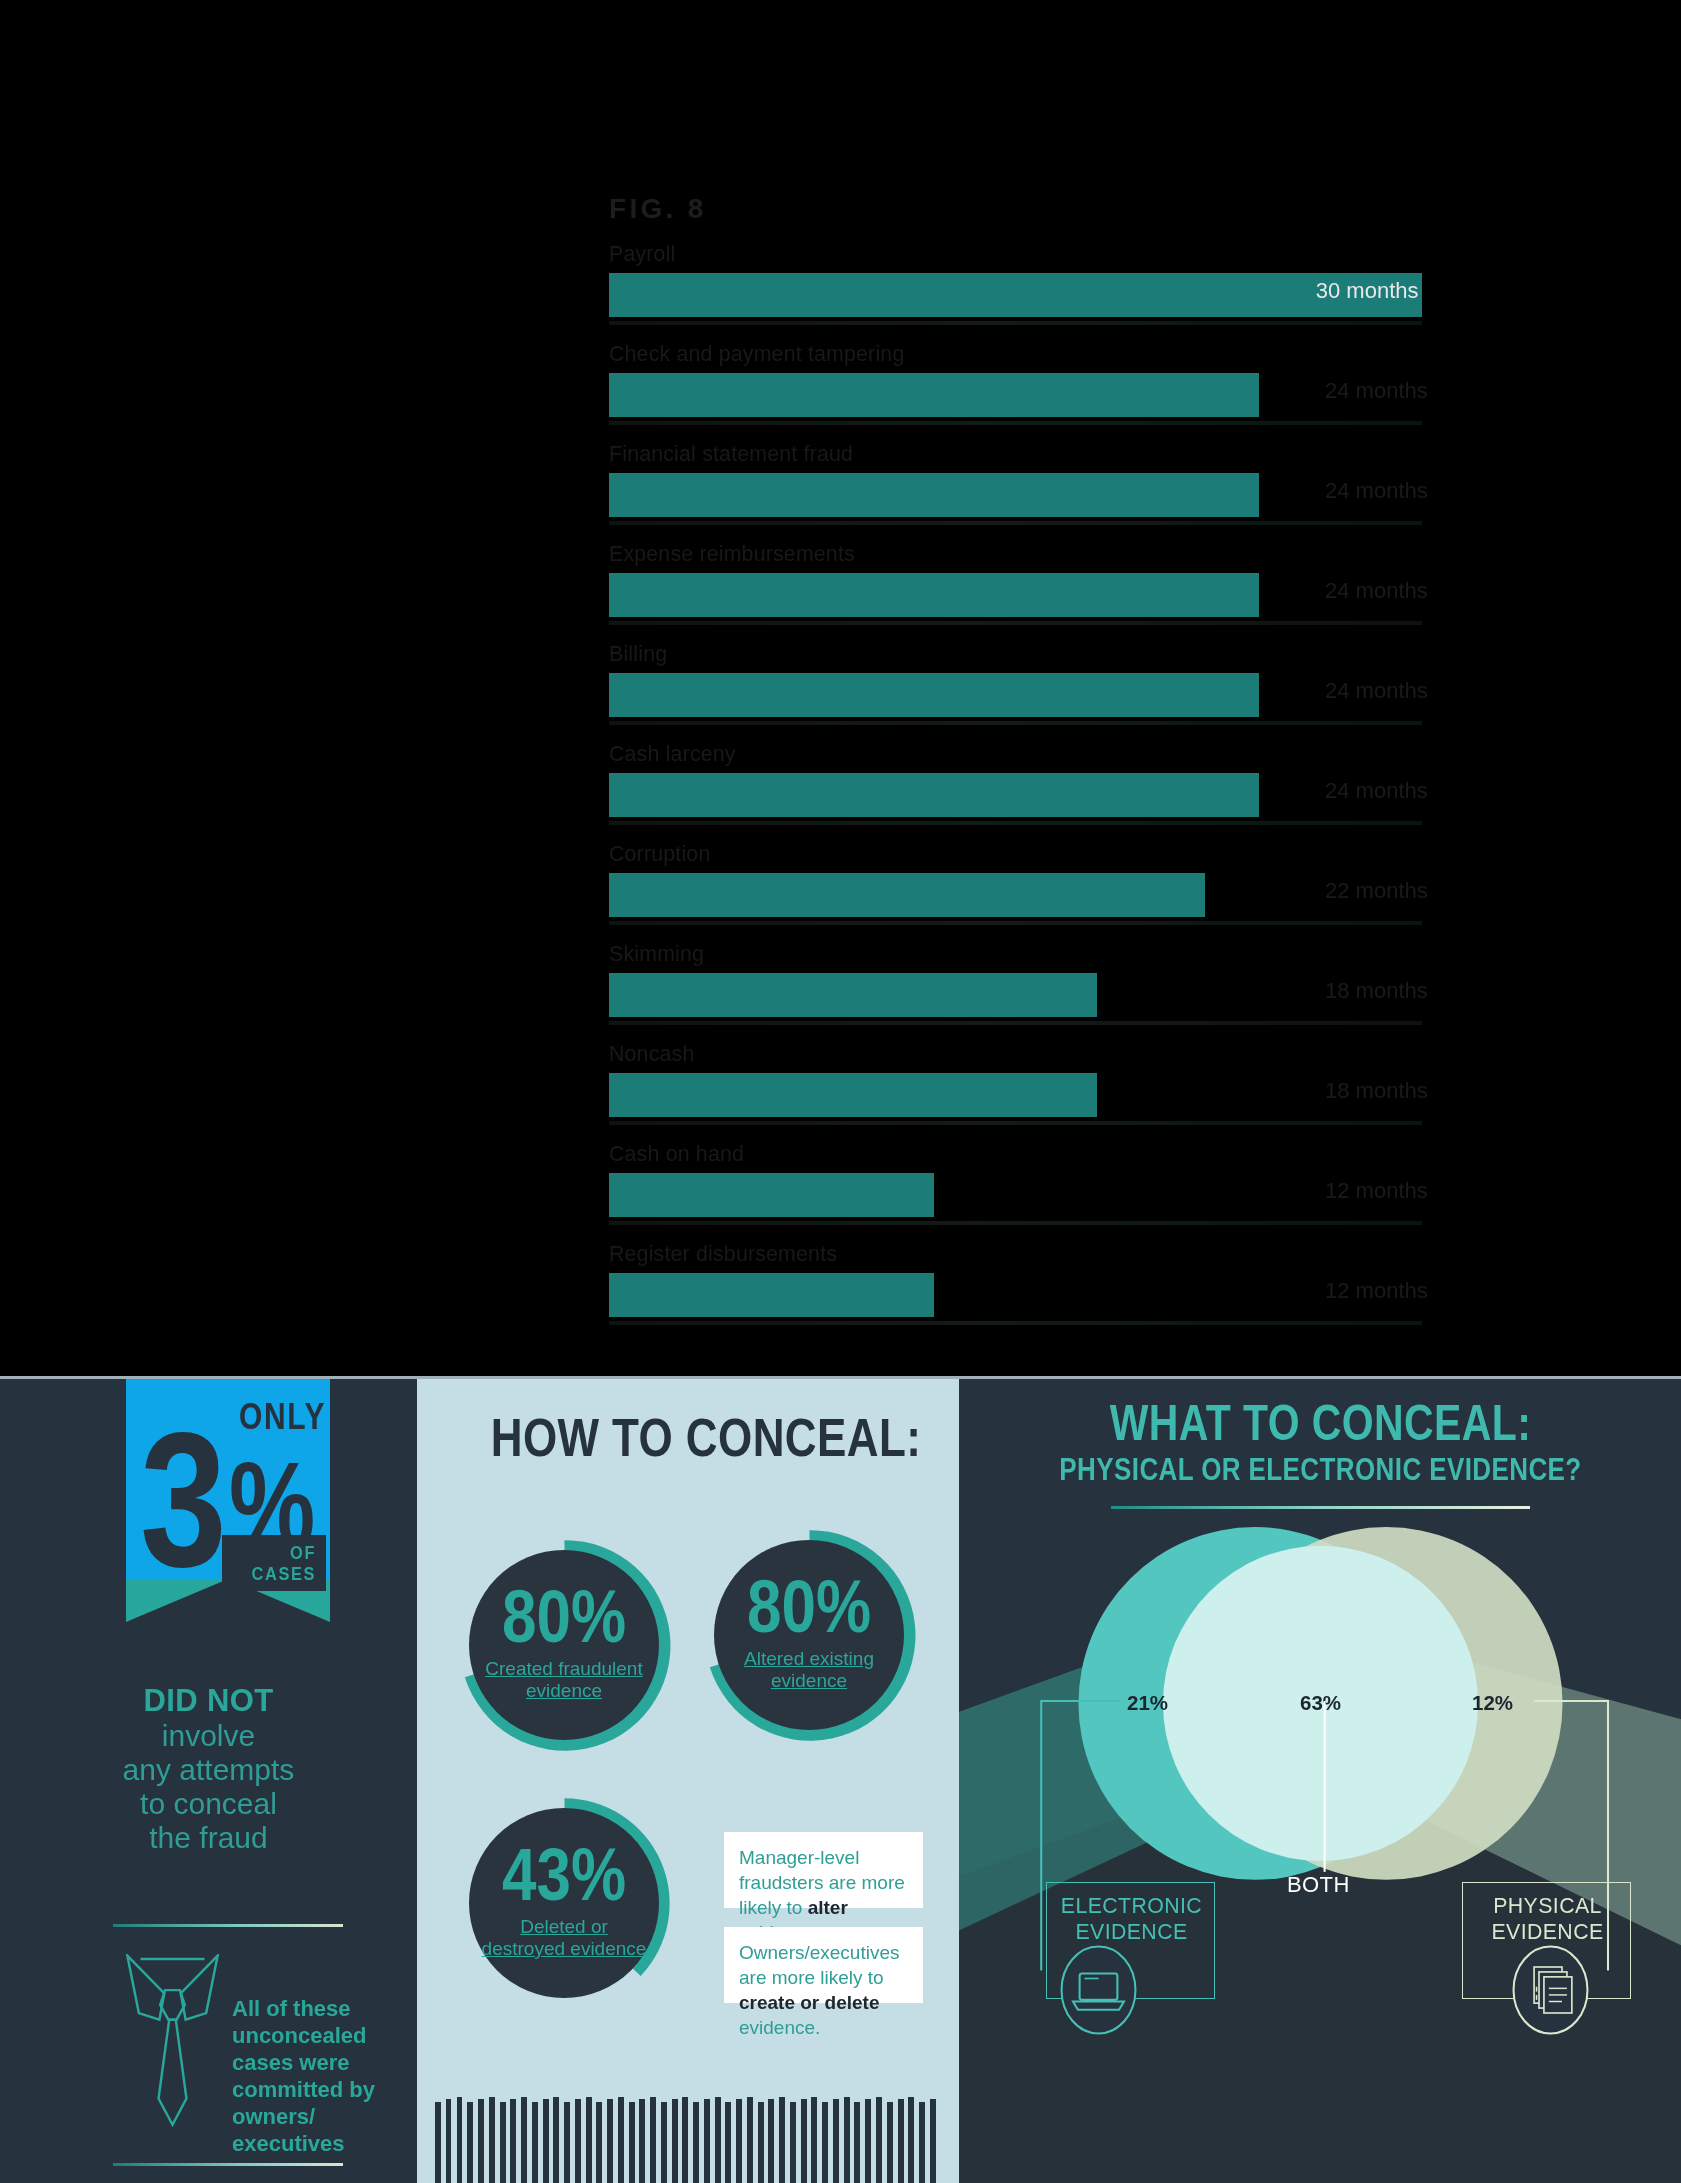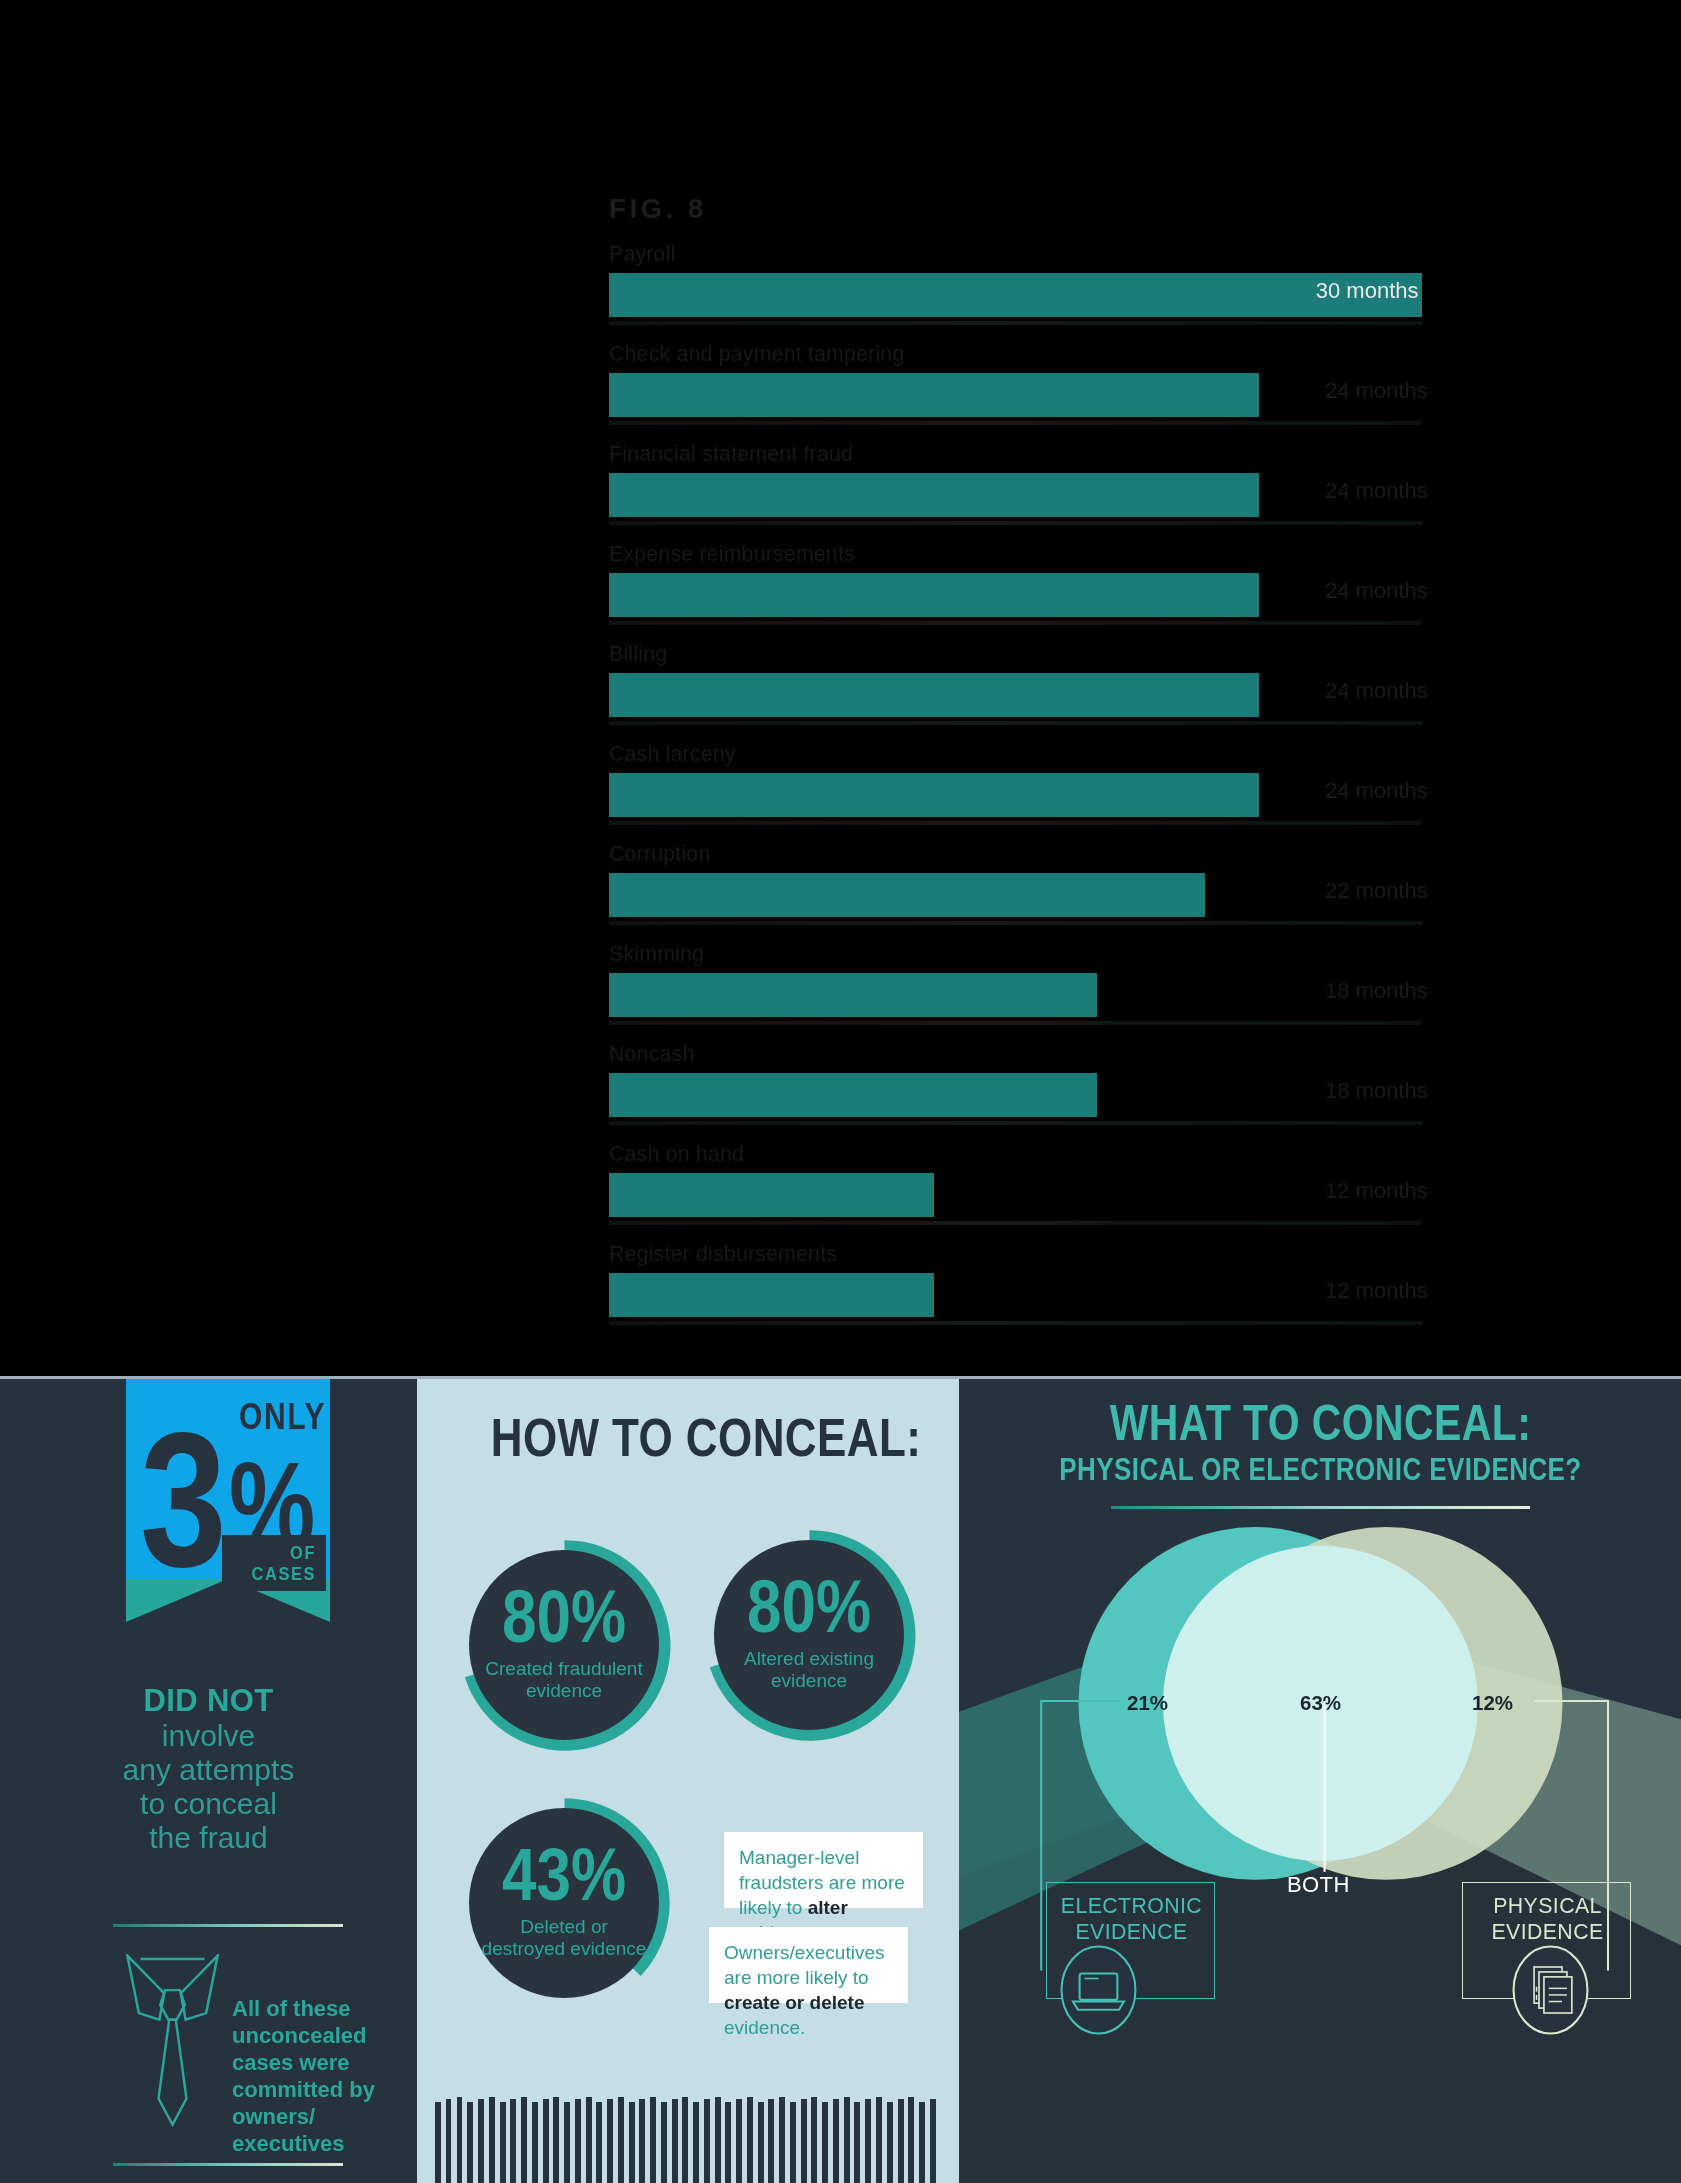--- a/index.html
+++ b/index.html
@@ -53,21 +53,21 @@
   .mid-title{position:absolute;left:0;top:39px;width:578px;text-align:center;}
   .mid-t1{font-size:44px;font-weight:700;color:#26323d;letter-spacing:0.4px;transform:scaleY(1.22);
           display:inline-block;line-height:39px;}
   .mid-t2{font-size:34px;font-weight:700;color:#26323d;letter-spacing:0.4px;transform:scaleY(1.22);
           display:inline-block;line-height:36px;margin-top:13px;}
   .donut{position:absolute;width:227px;height:227px;}
   .donut-inner{position:absolute;left:18px;top:18px;width:190px;height:190px;border-radius:50%;
                background:#29343f;display:flex;flex-direction:column;align-items:center;
                justify-content:center;}
   .donut-pct{font-size:62px;font-weight:700;color:#2aa79b;line-height:59px;transform:scaleY(1.2);}
-  .donut-cap{font-size:19px;color:#2aa79b;text-align:center;line-height:22px;margin-top:11.5px;}
+  .donut-cap{font-size:19px;color:#2aa79b;text-align:center;line-height:22px;margin-top:11.5px;text-decoration:underline;}
   .notebox{position:absolute;background:#ffffff;padding:13px 15px;box-sizing:border-box;}
   .notebox span{font-size:19px;line-height:25px;color:#2e9e97;}
   .notebox b{color:#1d2630;}
   .jail{position:absolute;left:18px;bottom:0;width:506px;height:99px;}
   .jail-bar{position:absolute;bottom:0;width:5.7px;background:#26323d;}
 
   
   #right-panel{position:absolute;left:959px;top:2.5px;width:723px;height:805px;
                background:#26323d;overflow:hidden;}
   .venn-pct{position:absolute;font-size:20.5px;font-weight:700;color:#1d2630;}
@@ -251,21 +251,21 @@
           <span>Deleted or</span><br>
           <span>destroyed evidence</span>
         </div>
       </div>
     </div>
 
     <div class="notebox" style="left:307px;top:453px;width:199px;height:76px;">
       <span><span>Manager-level fraudsters are more likely to </span><b>alter</b><span> evidence.</span></span>
     </div>
 
-    <div class="notebox" style="left:292px;top:548px;width:199px;height:76px;">
+    <div class="notebox" style="left:307px;top:548px;width:199px;height:76px;">
       <span><span>Owners/executives are more likely to </span><b>create or delete</b><span> evidence.</span></span>
     </div>
 
     <div class="jail" id="jail">
         <div class="jail-bar" style="left: 0px; height: 82px;"></div>
         <div class="jail-bar" style="left: 10.8px; height: 85px;"></div>
         <div class="jail-bar" style="left: 21.5px; height: 87px;"></div>
         <div class="jail-bar" style="left: 32px; height: 82px;"></div>
         <div class="jail-bar" style="left: 43px; height: 85px;"></div>
         <div class="jail-bar" style="left: 54px; height: 87px;"></div>

